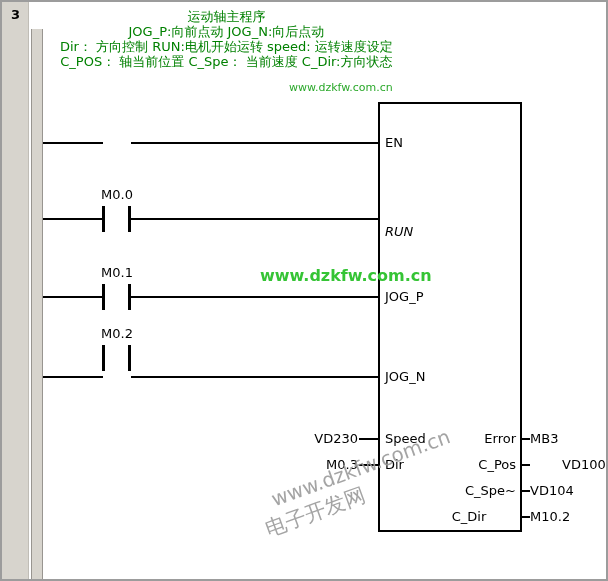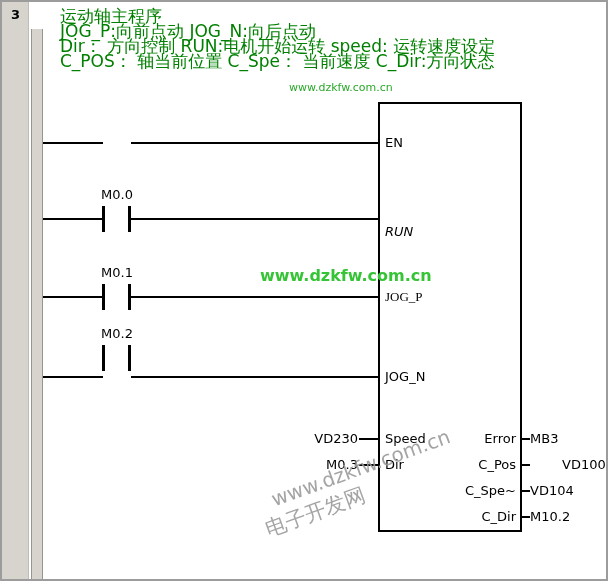--- a/index.html
+++ b/index.html
@@ -20,21 +20,21 @@
   .net-num {
     position: absolute; left: 0; top: 5px; width: 27px; text-align: center;
     font-size: 13px; font-weight: bold; color: #000;
   }
   .rail {
     position: absolute; left: 29px; top: 27px; width: 12px; height: 550px;
     background: #d7d4cd; border-left: 1px solid #989590; border-right: 1px solid #989590;
   }
   .comments {
     position: absolute; left: 58px; top: 7px; color: #008000;
-    font-size: 17px; line-height: 15px; white-space: nowrap;
+    font-size: 13px; line-height: 15px; white-space: nowrap; text-align: center;
   }
   .wire  { position: absolute; height: 2px; background: #000; }
   .contact { position: absolute; width: 80px; height: 50px; }
   .clabel { position: absolute; left: 0; top: 0; width: 80px; text-align: center; font-size: 13px; color: #000; }
   .cbar { position: absolute; top: 19px; width: 3px; height: 26px; background: #000; }
   .cbar.l { left: 25px; }
   .cbar.r { left: 51px; }
   .blockbox {
     position: absolute; left: 376px; top: 100px; width: 144px; height: 430px;
     border: 2px solid #000; background: transparent;
@@ -106,29 +106,29 @@
     <div class="clabel">M0.2</div>
     <div class="cbar l"></div>
     <div class="cbar r"></div>
   </div>
   <div class="wire" style="left:129px; top:374px; width:247px;"></div>
 
   <div class="blockbox"></div>
 
   <div class="pin-in" style="top:133px;">EN</div>
   <div class="pin-in" style="top:222px;font-style:italic;">RUN</div>
-  <div class="pin-in" style="top:287px;font-family:Liberation Serif, serif;">JOG_P</div>
+  <div class="pin-in" style="top:287px;">JOG_P</div>
   <div class="pin-in" style="top:367px;">JOG_N</div>
   <div class="pin-in" style="top:429px;">Speed</div>
   <div class="pin-in" style="top:455px;">Dir</div>
 
   <div class="pin-out" style="top:429px;">Error</div>
   <div class="pin-out" style="top:455px;">C_Pos</div>
   <div class="pin-out" style="top:481px;">C_Spe~</div>
-  <div class="pin-out" style="top:507px;">C_Dir</div>
+  <div class="pin-out" style="top:507px;text-align:center;">C_Dir</div>
 
   <div class="op-in" style="top:429px;">VD230</div>
   <div class="wire" style="left:357px; top:436px; width:19px;"></div>
   <div class="op-in" style="top:455px;">M0.3</div>
   <div class="wire" style="left:357px; top:462px; width:19px;"></div>
 
   <div class="wire" style="left:520px; top:436px; width:8px;"></div>
   <div class="op-out" style="top:429px;">MB3</div>
   <div class="wire" style="left:520px; top:462px; width:8px;"></div>
   <div class="op-out" style="top:455px;margin-left:32px;">VD100</div>

